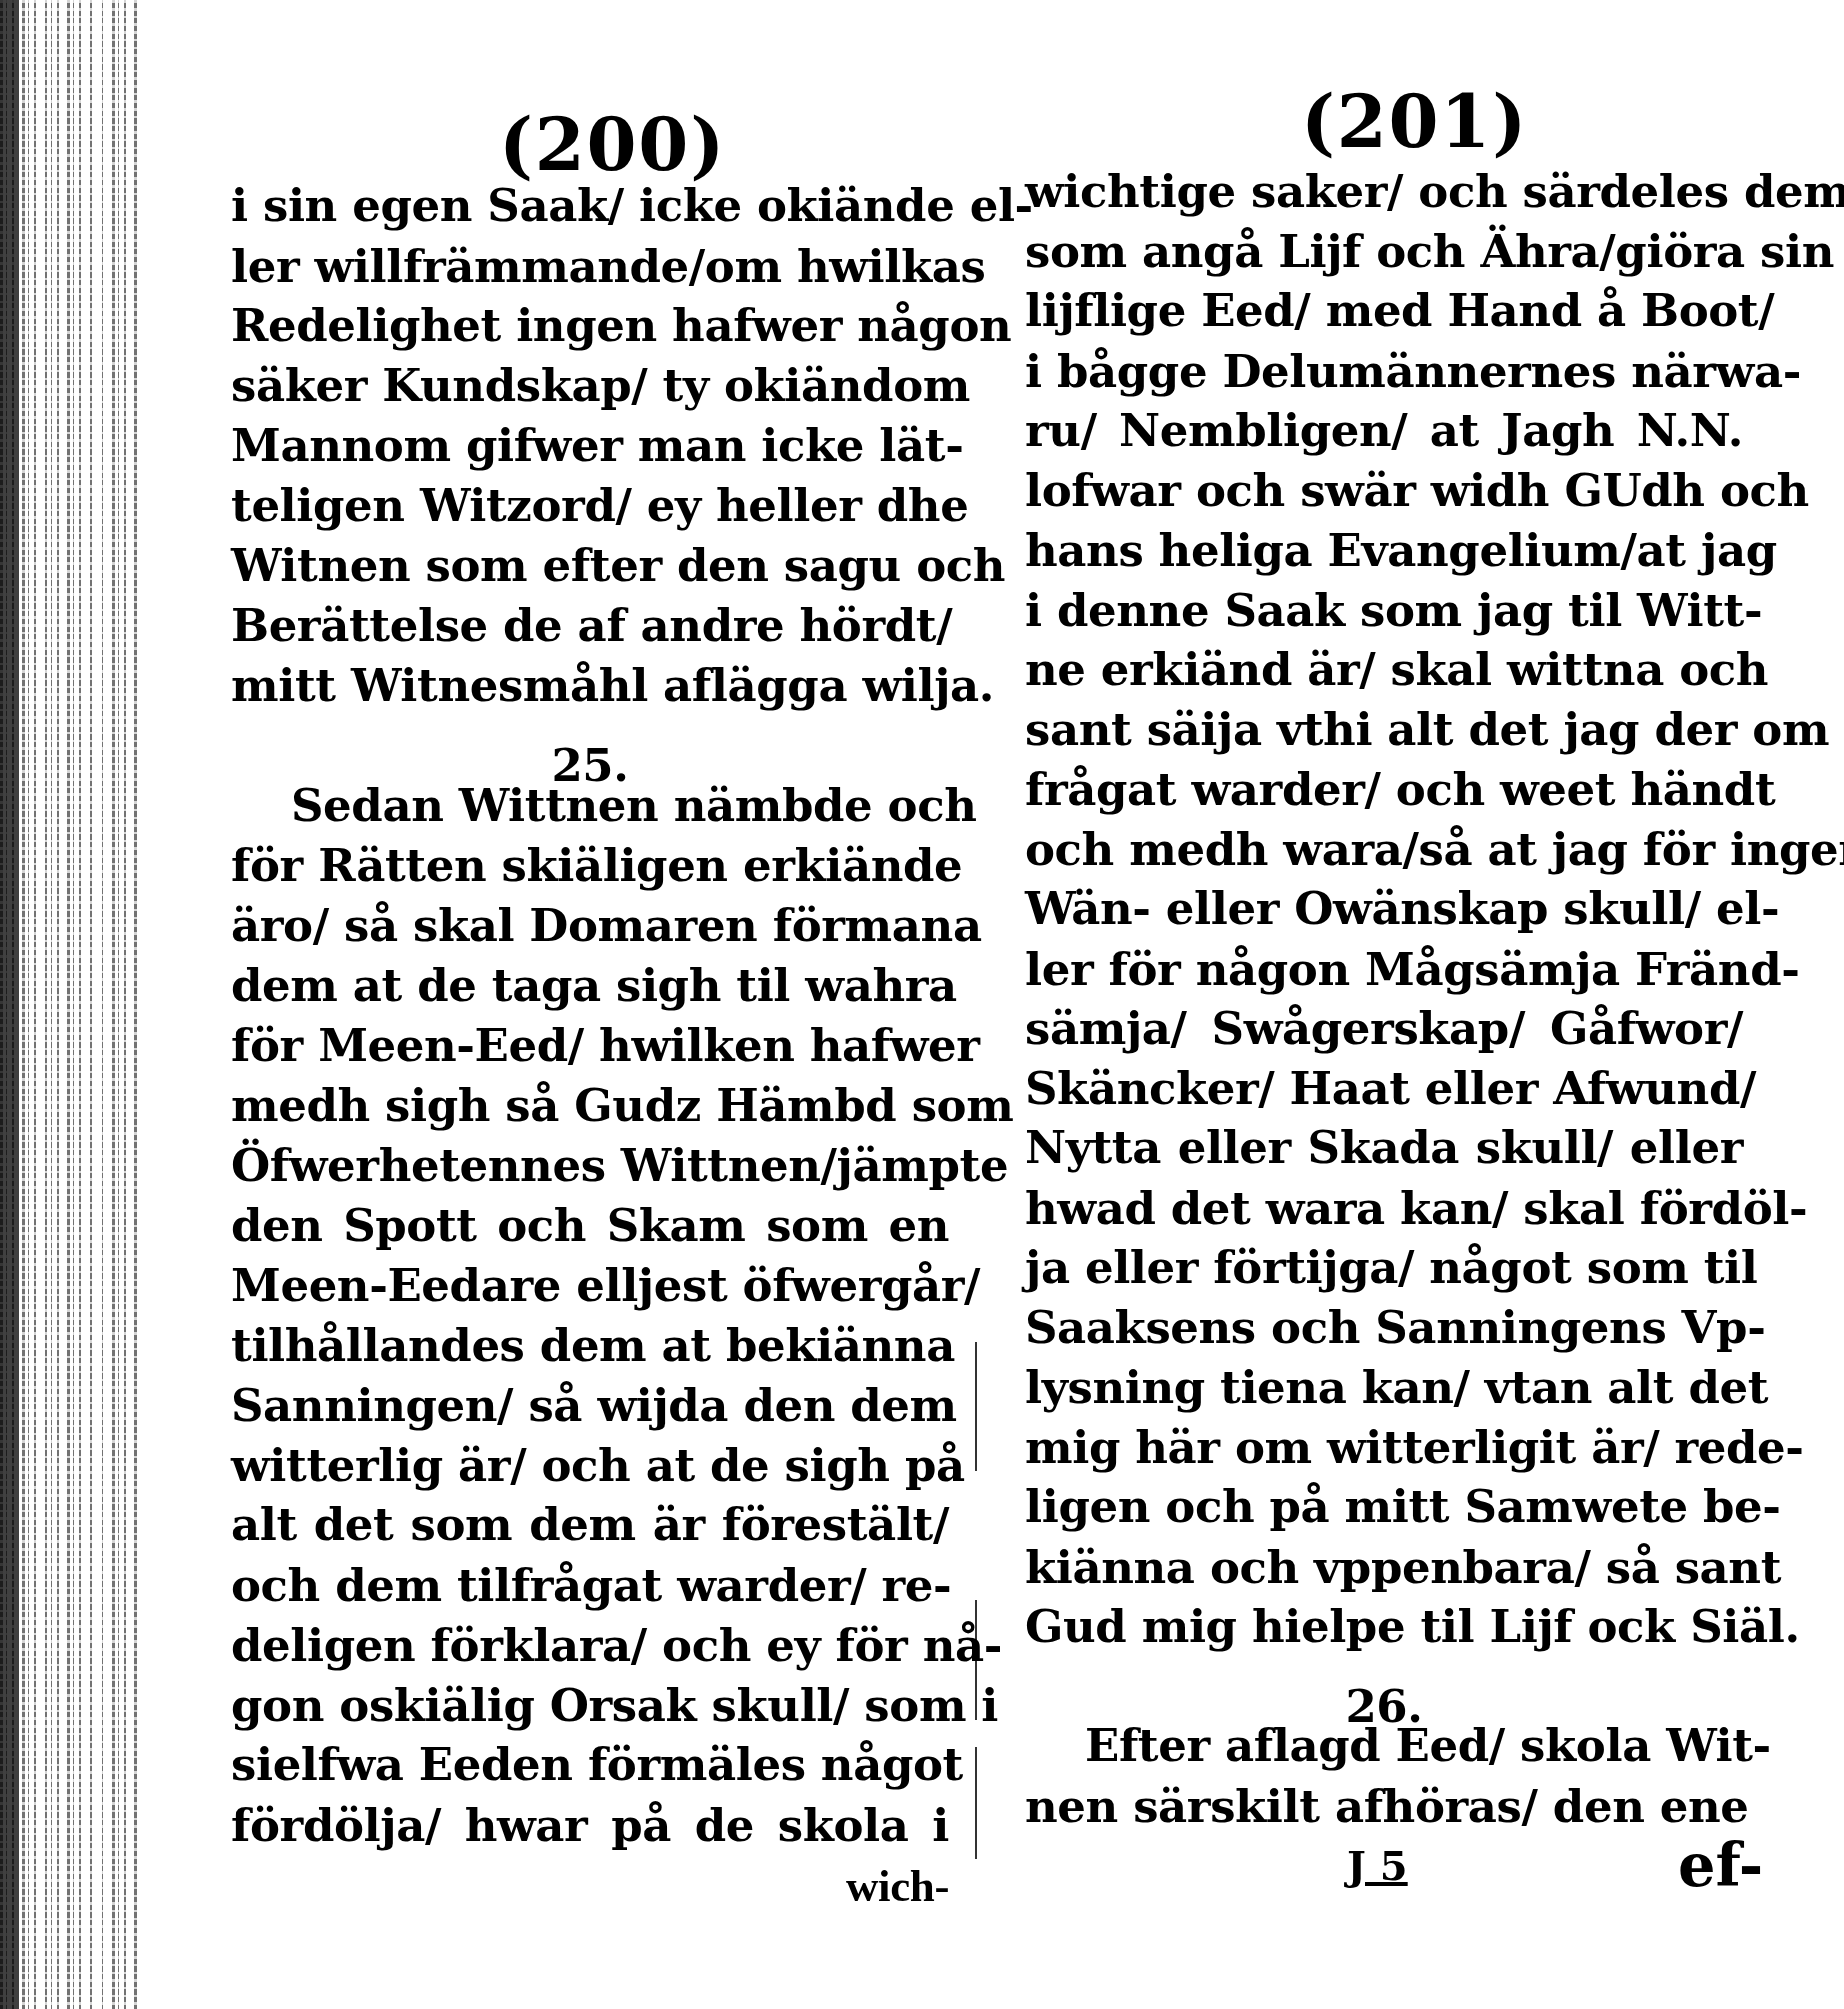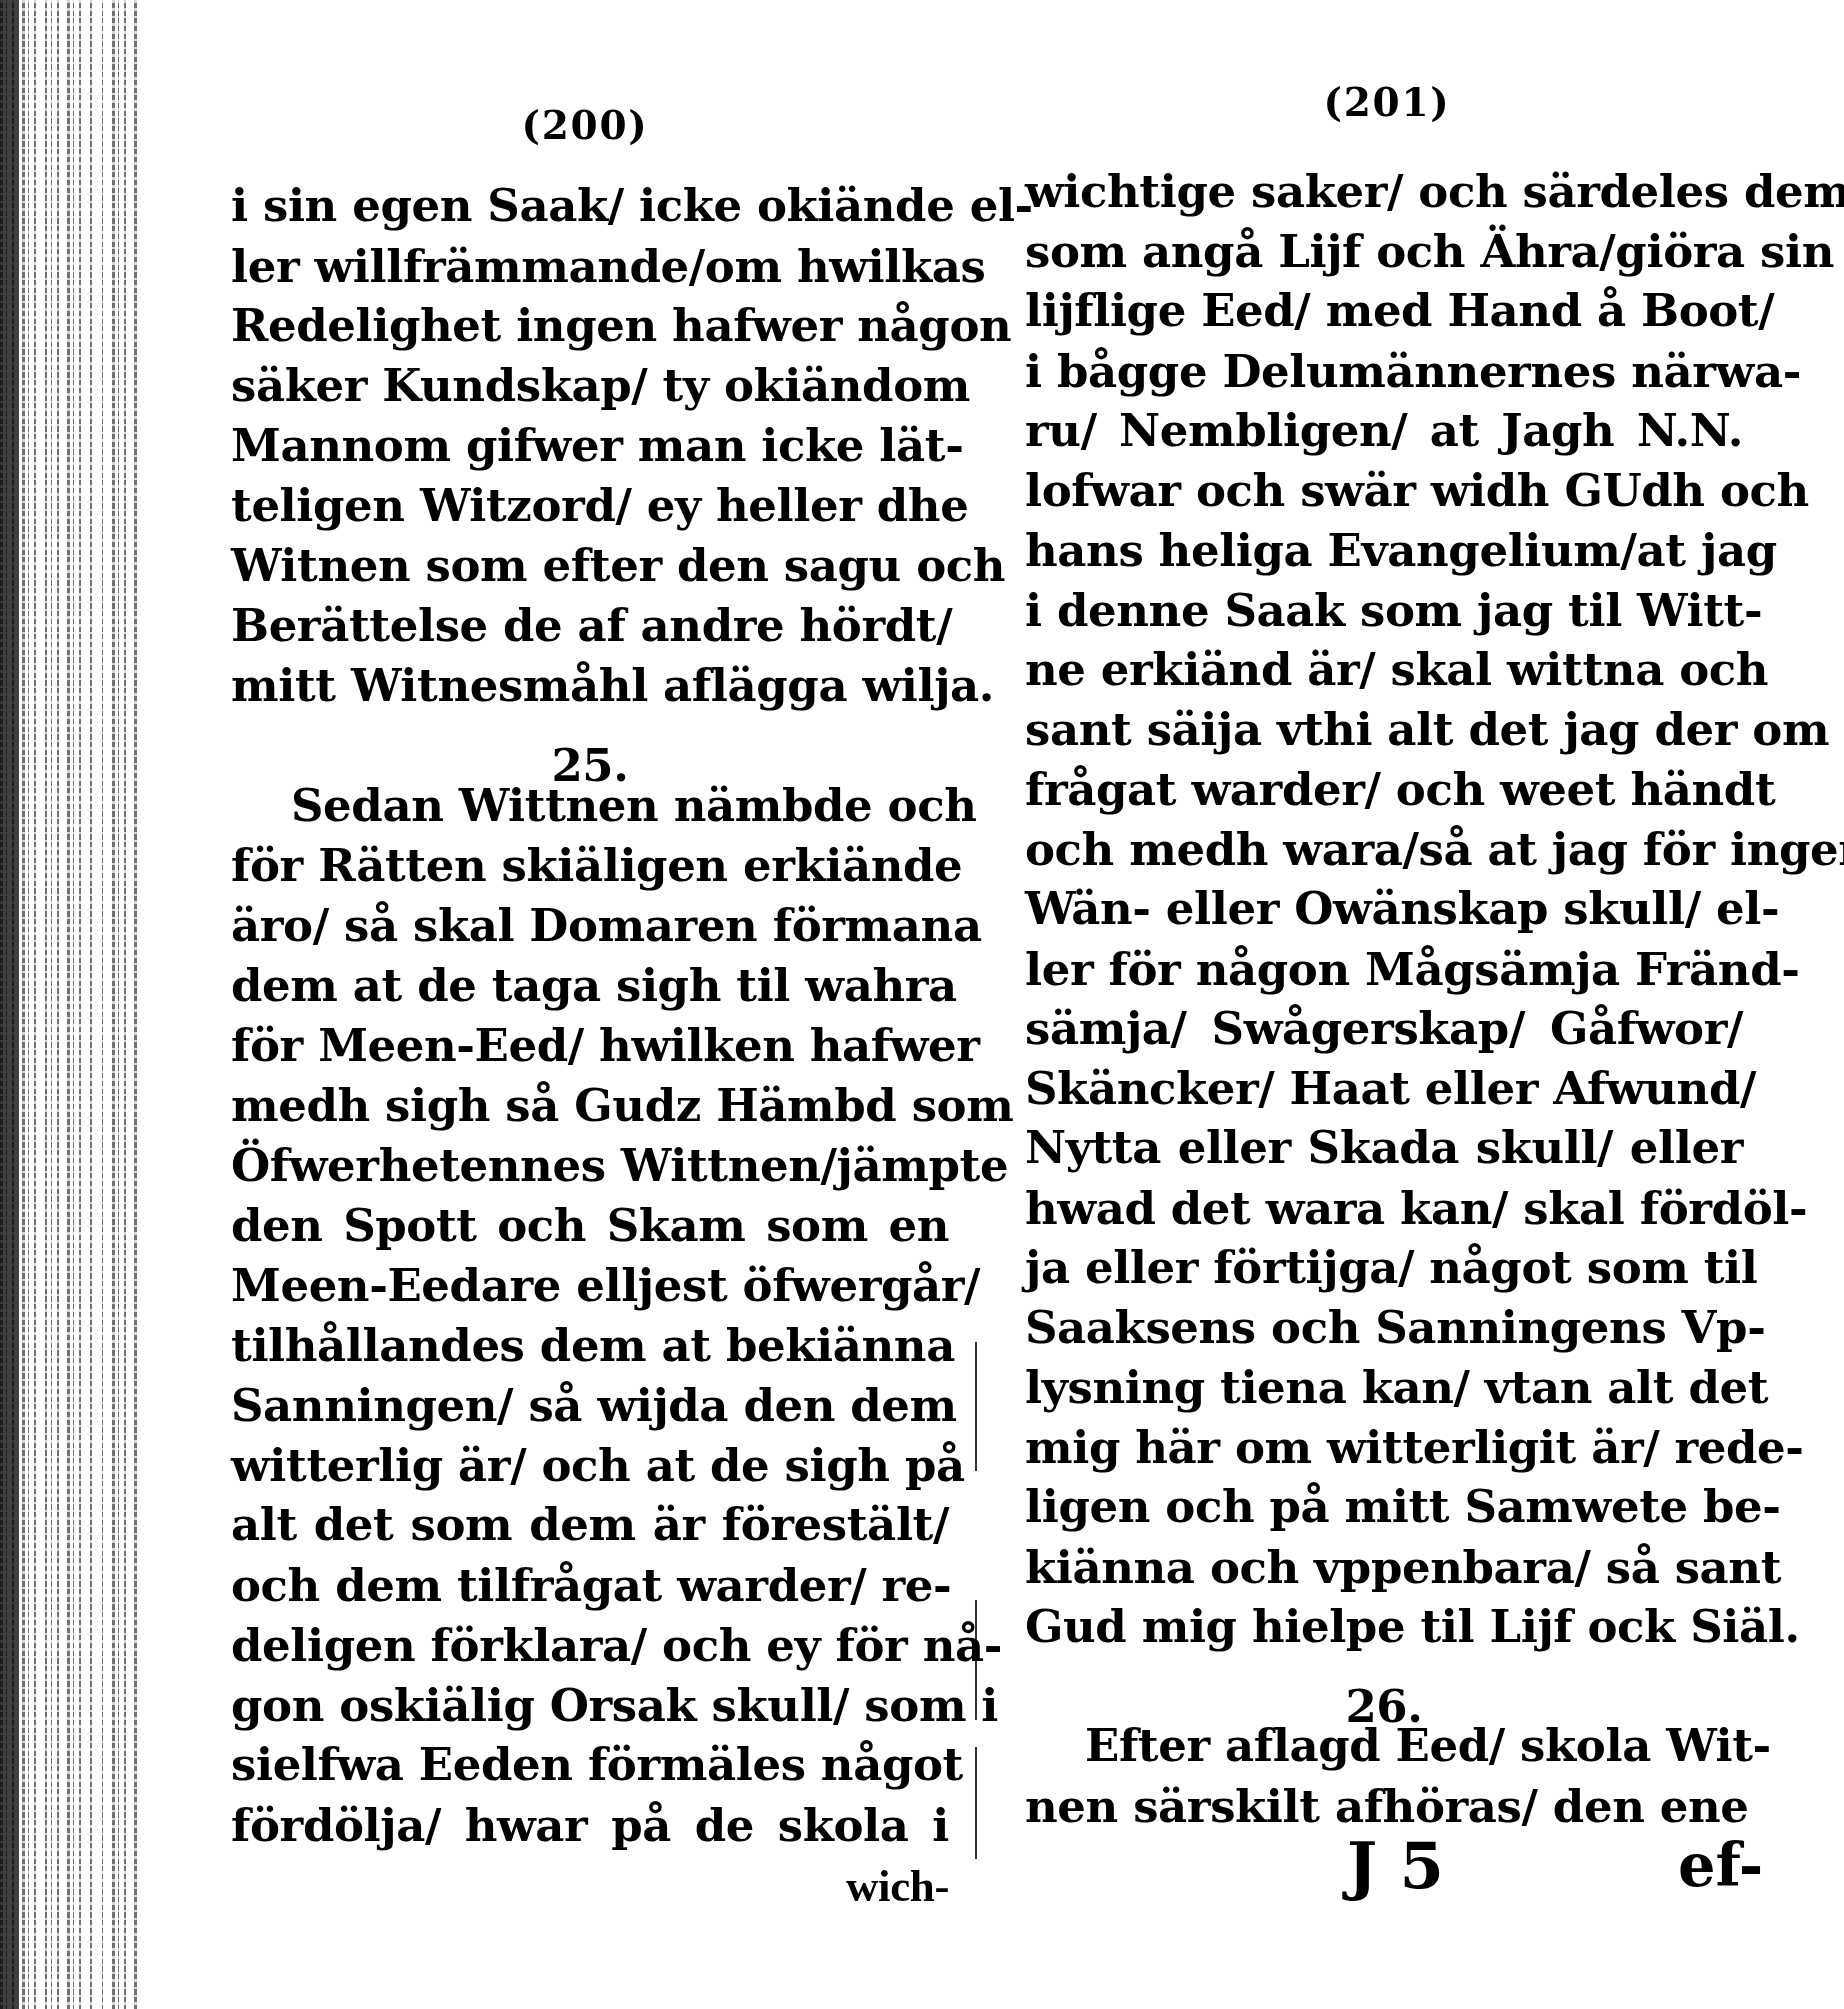--- a/index.html
+++ b/index.html
@@ -6,32 +6,32 @@
   body { width: 1845px; height: 2010px; position: relative; overflow: hidden;
          font-family: "DejaVu Serif", "Liberation Serif", serif; color: #000000; }
   .margin-stripes { position: absolute; left: 0; top: 0; width: 138px; height: 2010px;
     background:
       repeating-linear-gradient(90deg, #000 0 2.6px, #fff 2.6px 6px, #000 6px 6.9px, #fff 6.9px 12px, #000 12px 13.8px, #fff 13.8px 22.4px);
     opacity: 0.55; }
   .margin-stripes::after { content: ""; position: absolute; inset: 0;
     background: repeating-linear-gradient(0deg, rgba(255,255,255,0.0) 0 5.2px, rgba(255,255,255,0.7) 5.2px 7.7px); }
   .margin-edge { position: absolute; left: 0; top: 0; width: 19px; height: 2010px; background: #000; opacity: .75; }
   .gutter-line { position: absolute; left: 975px; width: 1.7px; background: #000; opacity: .8; }
-  .page-number { position: absolute; font-size: 39px; font-weight: bold; text-align: center;
+  .page-number { position: absolute; font-size: 72px; font-weight: bold; text-align: center;
     font-family: "DejaVu Serif", serif; letter-spacing: 1.7px; }
   .line { position: absolute; height: 60px; line-height: 60px; font-size: 45px; font-weight: bold;
     white-space: nowrap; overflow: visible;
     font-family: "DejaVu Serif", "Liberation Serif", serif;
     text-align: justify; text-align-last: justify; letter-spacing: -0.4px; }
   .line.center { text-align: center; text-align-last: center; margin-top: 20px; }
   .line.right { text-align: center; text-align-last: right; font-family: Liberation Serif, serif; }
   .line.indent { padding-left: 60px; box-sizing: border-box; }
   .col-left .line { left: 231px; width: 718px; }
   .col-right .line { left: 1025px; width: 718px; }
-  .signature { position: absolute; font-size: 64px; font-weight: bold; }
+  .signature { position: absolute; font-size: 40px; font-weight: bold; text-decoration: underline; }
   .catch { position: absolute; font-size: 59px; font-weight: bold; }
 </style>
 </head>
 <body>
 
 <div class="margin-stripes"></div>
 <div class="margin-edge"></div>
 <div class="gutter-line" style="top:1342px;height:129px"></div>
 <div class="gutter-line" style="top:1600px;height:120px"></div>
 <div class="gutter-line" style="top:1747px;height:112px"></div>

